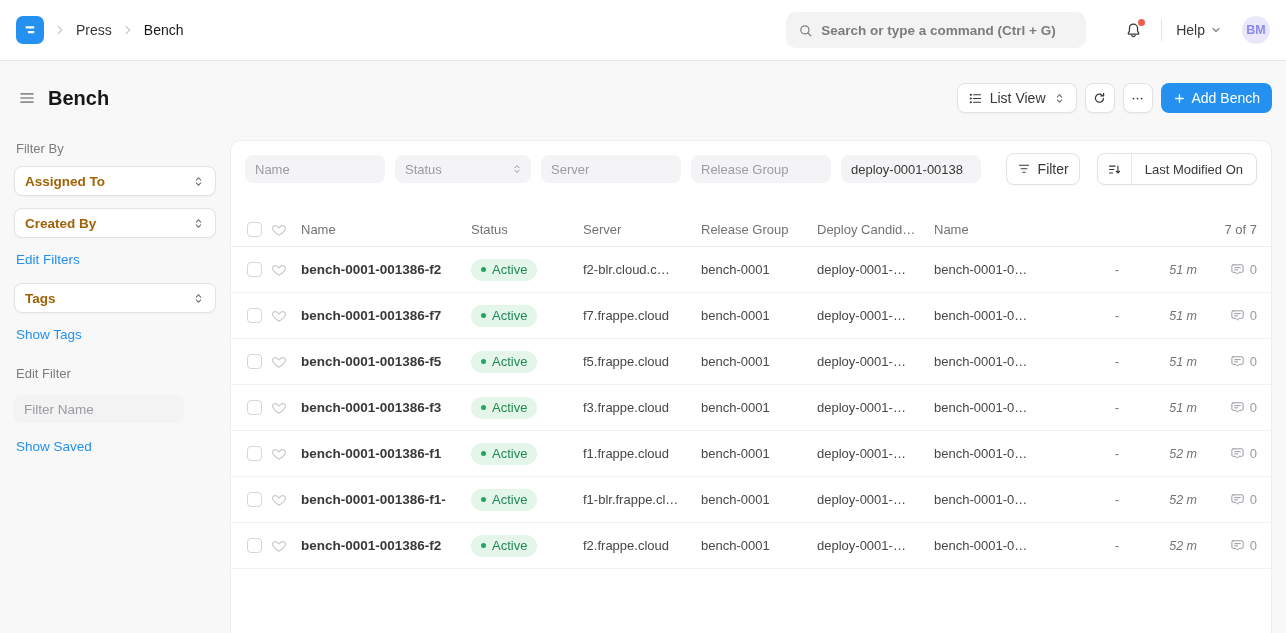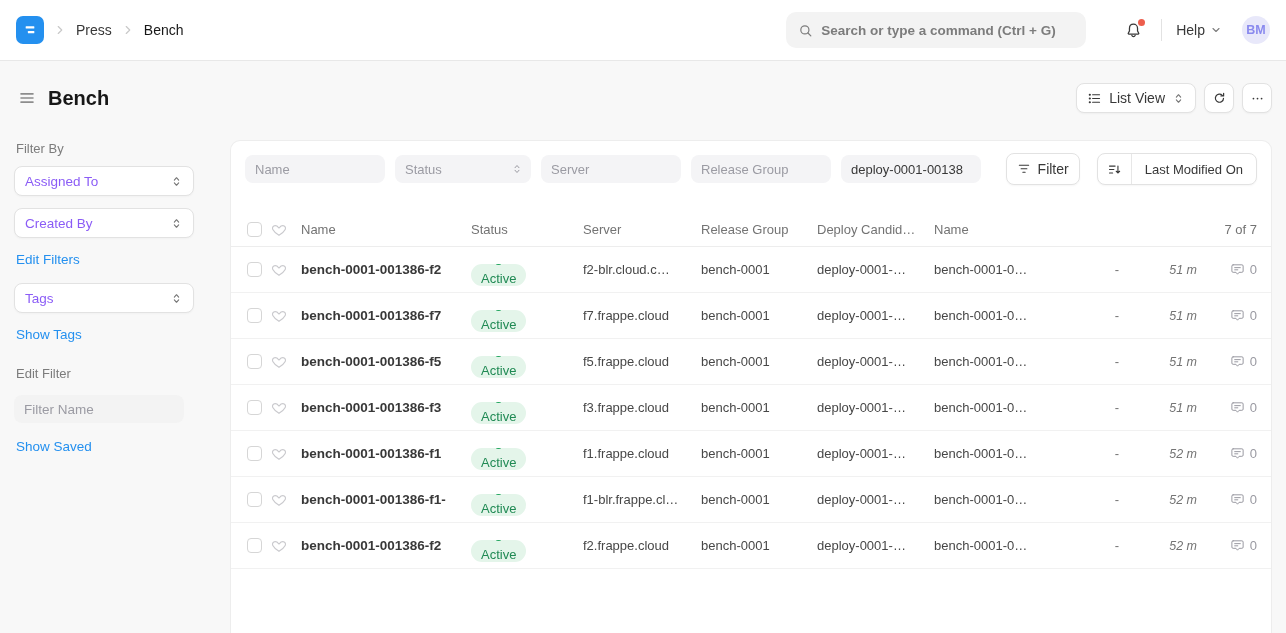--- a/index.html
+++ b/index.html
@@ -74,24 +74,24 @@
   .btn-primary {
     height:30px; border-radius:8px; border:none; background:#2490ef; color:#fff;
     font-family:inherit; font-size:14px; font-weight:500; display:inline-flex;
     align-items:center; gap:6px; padding:0 12px; cursor:pointer;
   }
 
   
   .sidebar { position:absolute; top:80px; left:14px; width:170px; }
   .side-label { font-size:13px; color:#7c7c7c; margin:0 2px 10px; }
   .select {
-    width:180px; height:30px; border:1px solid #e2e2e2; border-radius:8px;
+    width:202px; height:30px; border:1px solid #e2e2e2; border-radius:8px;
     background:#fff; box-shadow:0 1px 2px rgba(0,0,0,.03);
     display:flex; align-items:center; padding:0 10px; font-size:13.5px;
-    color:#8b5cf6; margin-bottom:12px; cursor:pointer;
+    color:#a16207; margin-bottom:12px; cursor:pointer;font-weight:bold;
   }
   .select svg { margin-left:auto; color:#737373; }
   .side-link {
     display:inline-block; font-size:13.5px; color:#2490ef; cursor:pointer;
     text-decoration:none; margin:2px 2px 16px;
   }
   .side-gap { height:8px; }
   .filter-name {
     width:170px; height:28px; border:none; border-radius:8px; background:#f3f3f3;
     padding:0 10px; font-size:13.5px; color:#383838; font-family:Liberation Sans, sans-serif; outline:none;
@@ -142,21 +142,21 @@
   .cb {
     width:15px; height:15px; border:1px solid #d6d6d6; border-radius:4px;
     background:#fff; display:inline-block; cursor:pointer;
   }
   .heart { color:#c9c9cd; cursor:pointer; display:flex; }
   .cell { font-size:13px; color:#474747; white-space:nowrap; overflow:hidden; }
   .cell.name { font-size:13.5px; font-weight:600; color:#383838; }
   .badge {
     display:inline-flex; align-items:center; gap:6px; height:22px;
     padding:0 10px; border-radius:999px; background:#e4f5ea;
-    font-size:13px; color:#208a54;flex-direction:column;
+    font-size:13px; color:#208a54;
   }
   .badge .dot { width:5px; height:5px; border-radius:50%; background:#22a55e; }
   .cell.dash { color:#737373; text-align:center; }
   .cell.time { color:#737373; font-size:12.5px; text-align:right;font-style:italic; }
   .cell.comments {
     display:flex; align-items:center; justify-content:flex-end; gap:5px;
     color:#9a9aa2; font-size:13px;
   }
 </style>
 </head>
@@ -239,20 +239,26 @@
             <path d="M18.6 3.6v4.3h-4.3"></path>
         </svg>
       </button>
       <button class="btn square">
         <svg width="15" height="15" viewBox="0 0 24 24">
           <circle cx="5.5" cy="12" r="1.4" fill="#383838"></circle>
             <circle cx="12" cy="12" r="1.4" fill="#383838"></circle>
             <circle cx="18.5" cy="12" r="1.4" fill="#383838"></circle>
         </svg>
       </button>
+      <button class="btn-primary">
+        <svg width="13" height="13" viewBox="0 0 24 24" fill="none" stroke="currentColor" stroke-width="2.4" stroke-linecap="round">
+            <path d="M12 5v14M5 12h14"></path>
+          </svg>
+        <span>Add Bench</span>
+      </button>
     </div>
   </div>
 
   <aside class="sidebar">
     <div class="side-label">Filter By</div>
 
     <div class="select">
       <span>Assigned To</span>
       <svg width="13" height="13" viewBox="0 0 24 24" fill="none" stroke="currentColor" stroke-width="2" stroke-linecap="round" stroke-linejoin="round">
           <path d="M8 9.5L12 5l4 4.5M8 14.5l4 4.5 4-4.5"></path>

